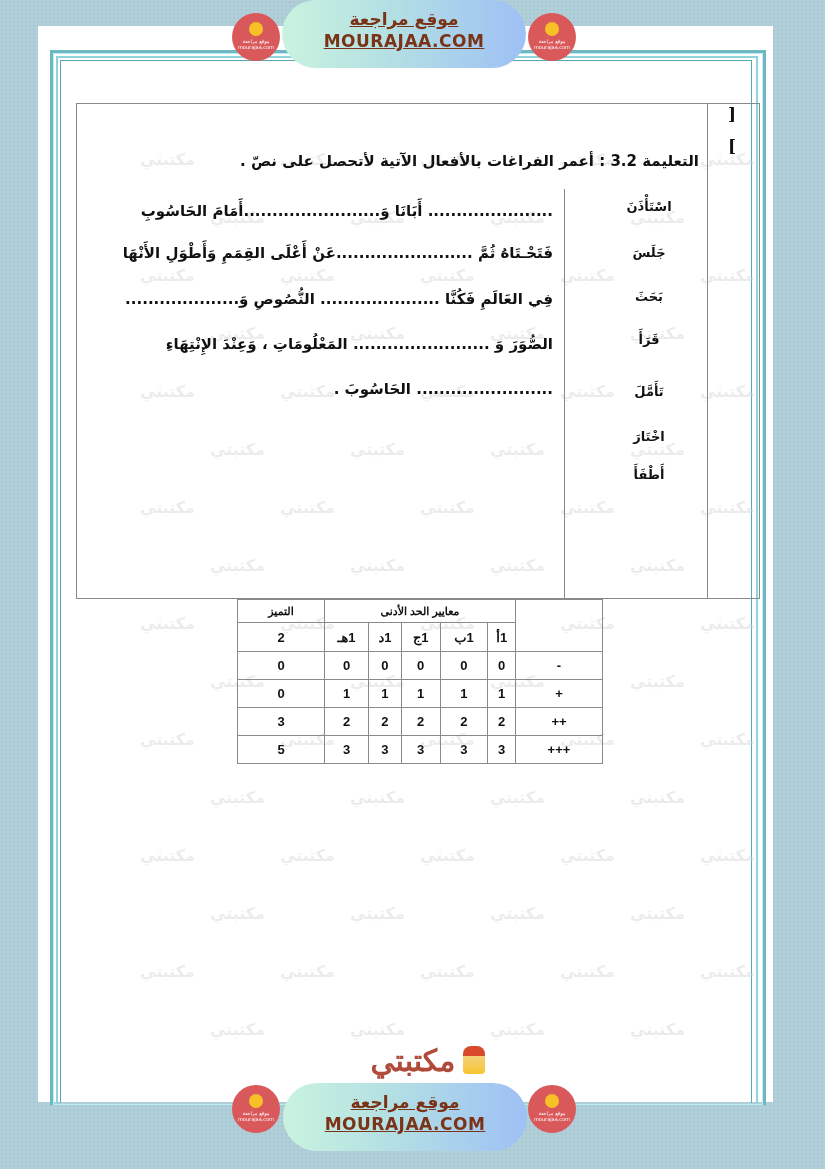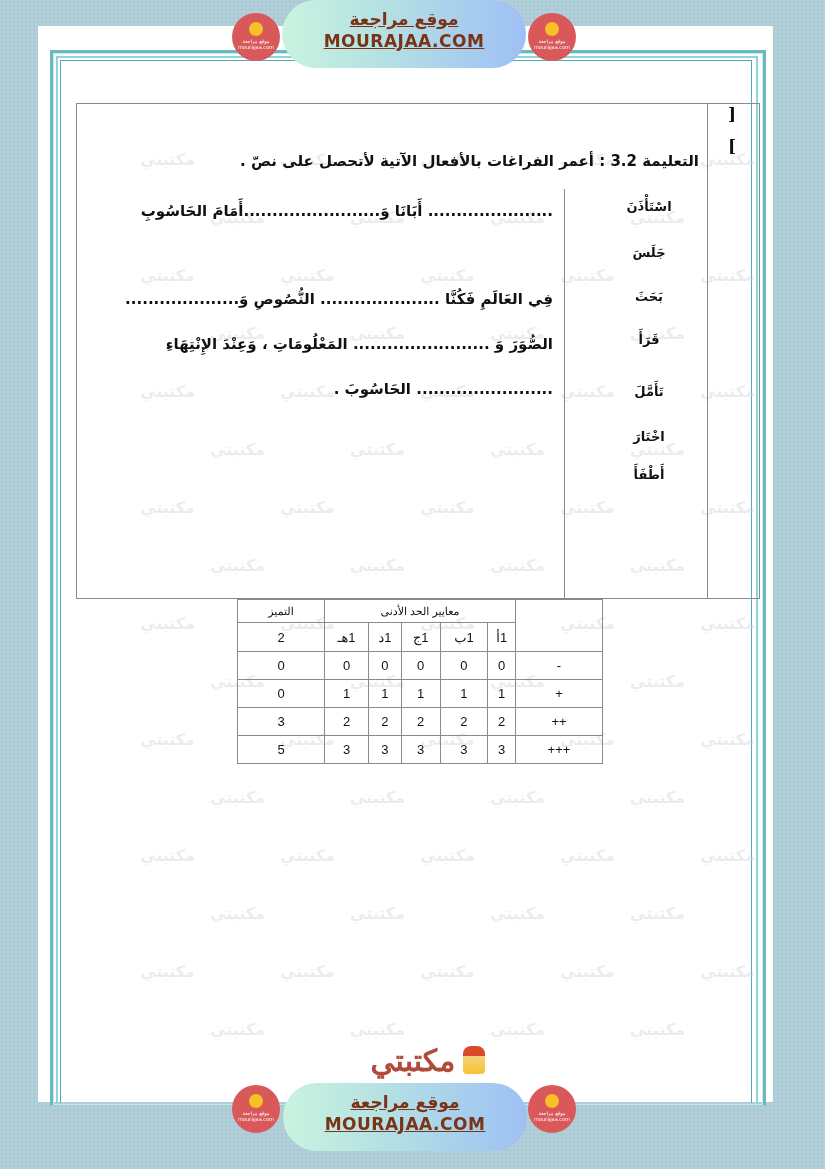--- a/index.html
+++ b/index.html
@@ -58,21 +58,21 @@
   .line {
     position: absolute; right: 206px; direction: rtl; font-size: 15px; font-weight: bold; color: #111;
     white-space: nowrap; text-align: right;
   }
   
   .grid {
     position: absolute; left: 237px; top: 599px; width: 366px; border-collapse: collapse;
     direction: rtl; font-family: "Liberation Sans", sans-serif;
   }
   .grid td {
-    border: 1px solid #8a8a8a; text-align: center; font-weight: normal; font-size: 13px; color: #111;
+    border: 1px solid #8a8a8a; text-align: center; font-weight: bold; font-size: 13px; color: #111;
     height: 27px; padding: 0;
   }
   .grid tr.hdr td { height: 22px; font-size: 11px; }
   .grid tr.sub td { height: 28px; }
   
   .banner {
     position: absolute; width: 244px; height: 68px; border-radius: 34px;
     background: linear-gradient(90deg, #c9f3df 0%, #b3dfe4 45%, #9ec0f5 100%);
     text-align: center; color: #7a3316; font-weight: bold;
     font-family: "DejaVu Sans", sans-serif;
@@ -206,20 +206,21 @@
 
   <div class="verb" style="top:95px;">اسْتَأْذَنَ</div>
   <div class="verb" style="top:141px;">جَلَسَ</div>
   <div class="verb" style="top:185px;">بَحَثَ</div>
   <div class="verb" style="top:228px;">قَرَأَ</div>
   <div class="verb" style="top:280px;">تَأَمَّلَ</div>
   <div class="verb" style="top:325px;">اخْتَارَ</div>
   <div class="verb" style="top:363px;">أَطْفَأَ</div>
 
   <div class="line" style="top:98px;">......................  أَبَانَا وَ........................أَمَامَ الحَاسُوبِ</div>
+  <div class="line" style="top:140px;">فَتَحْـتَاهُ ثُمَّ ........................عَنْ أَعْلَى القِمَمِ وَأَطْوَلِ الأَنْهَا</div>
   <div class="line" style="top:231px;">الصُّوَرَ وَ   ........................   المَعْلُومَاتِ ، وَعِنْدَ الإِنْتِهَاءِ</div>
   <div class="line" style="top:186px;">فِي العَالَمِ فَكُنَّا ..................... النُّصُوصِ وَ....................</div>
   <div class="line" style="top:276px;">........................ الحَاسُوبَ .</div>
 </div>
 
 <table class="grid">
   <tbody>
       <tr class="hdr">
     <td rowspan="2" style="width:86px;"></td>
     <td colspan="5">معايير الحد الأدنى</td>

